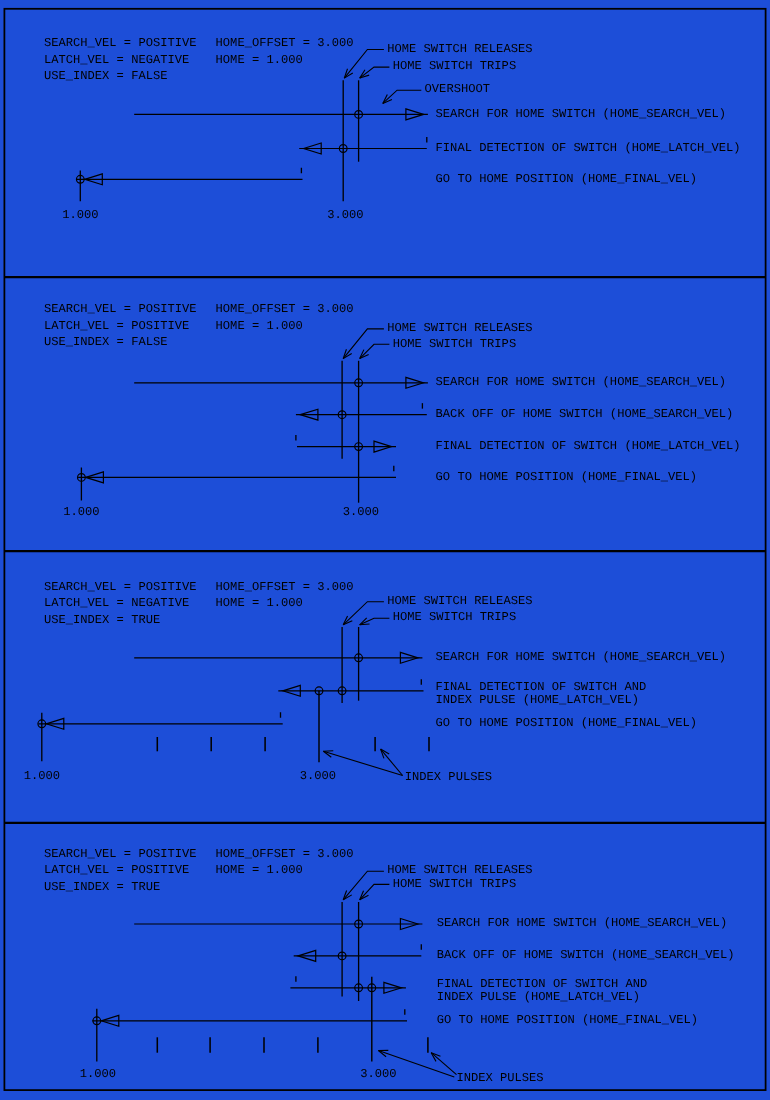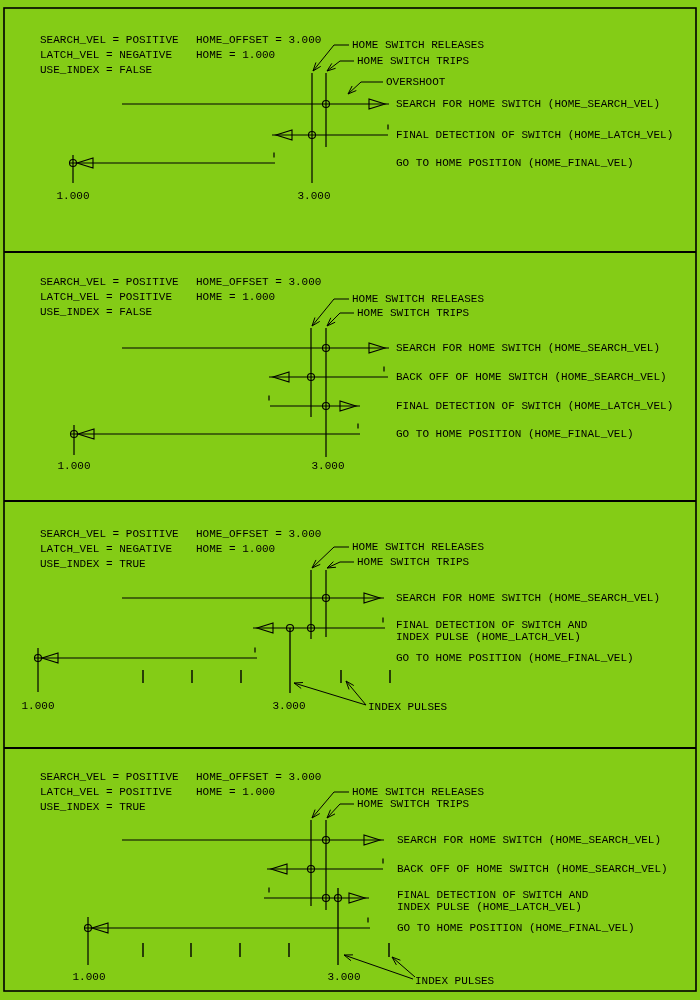--- a/index.html
+++ b/index.html
@@ -1,16 +1,16 @@
 <!DOCTYPE html>
 <html><head>
 <meta charset="utf-8">
 <style>
   html,body{margin:0;padding:0;background:#ffffff;}
-  .page{width:700px;height:1000px;background:#84cc16;position:relative;overflow:hidden;}
+  .page{width:700px;height:1000px;background:#1d4ed8;position:relative;overflow:hidden;}
   svg text{
     font-family:"Liberation Mono","DejaVu Sans Mono",monospace;
     font-size:11px;
     fill:#000000;
     letter-spacing:0px;
   }
 </style>
 </head>
 <body>
 

